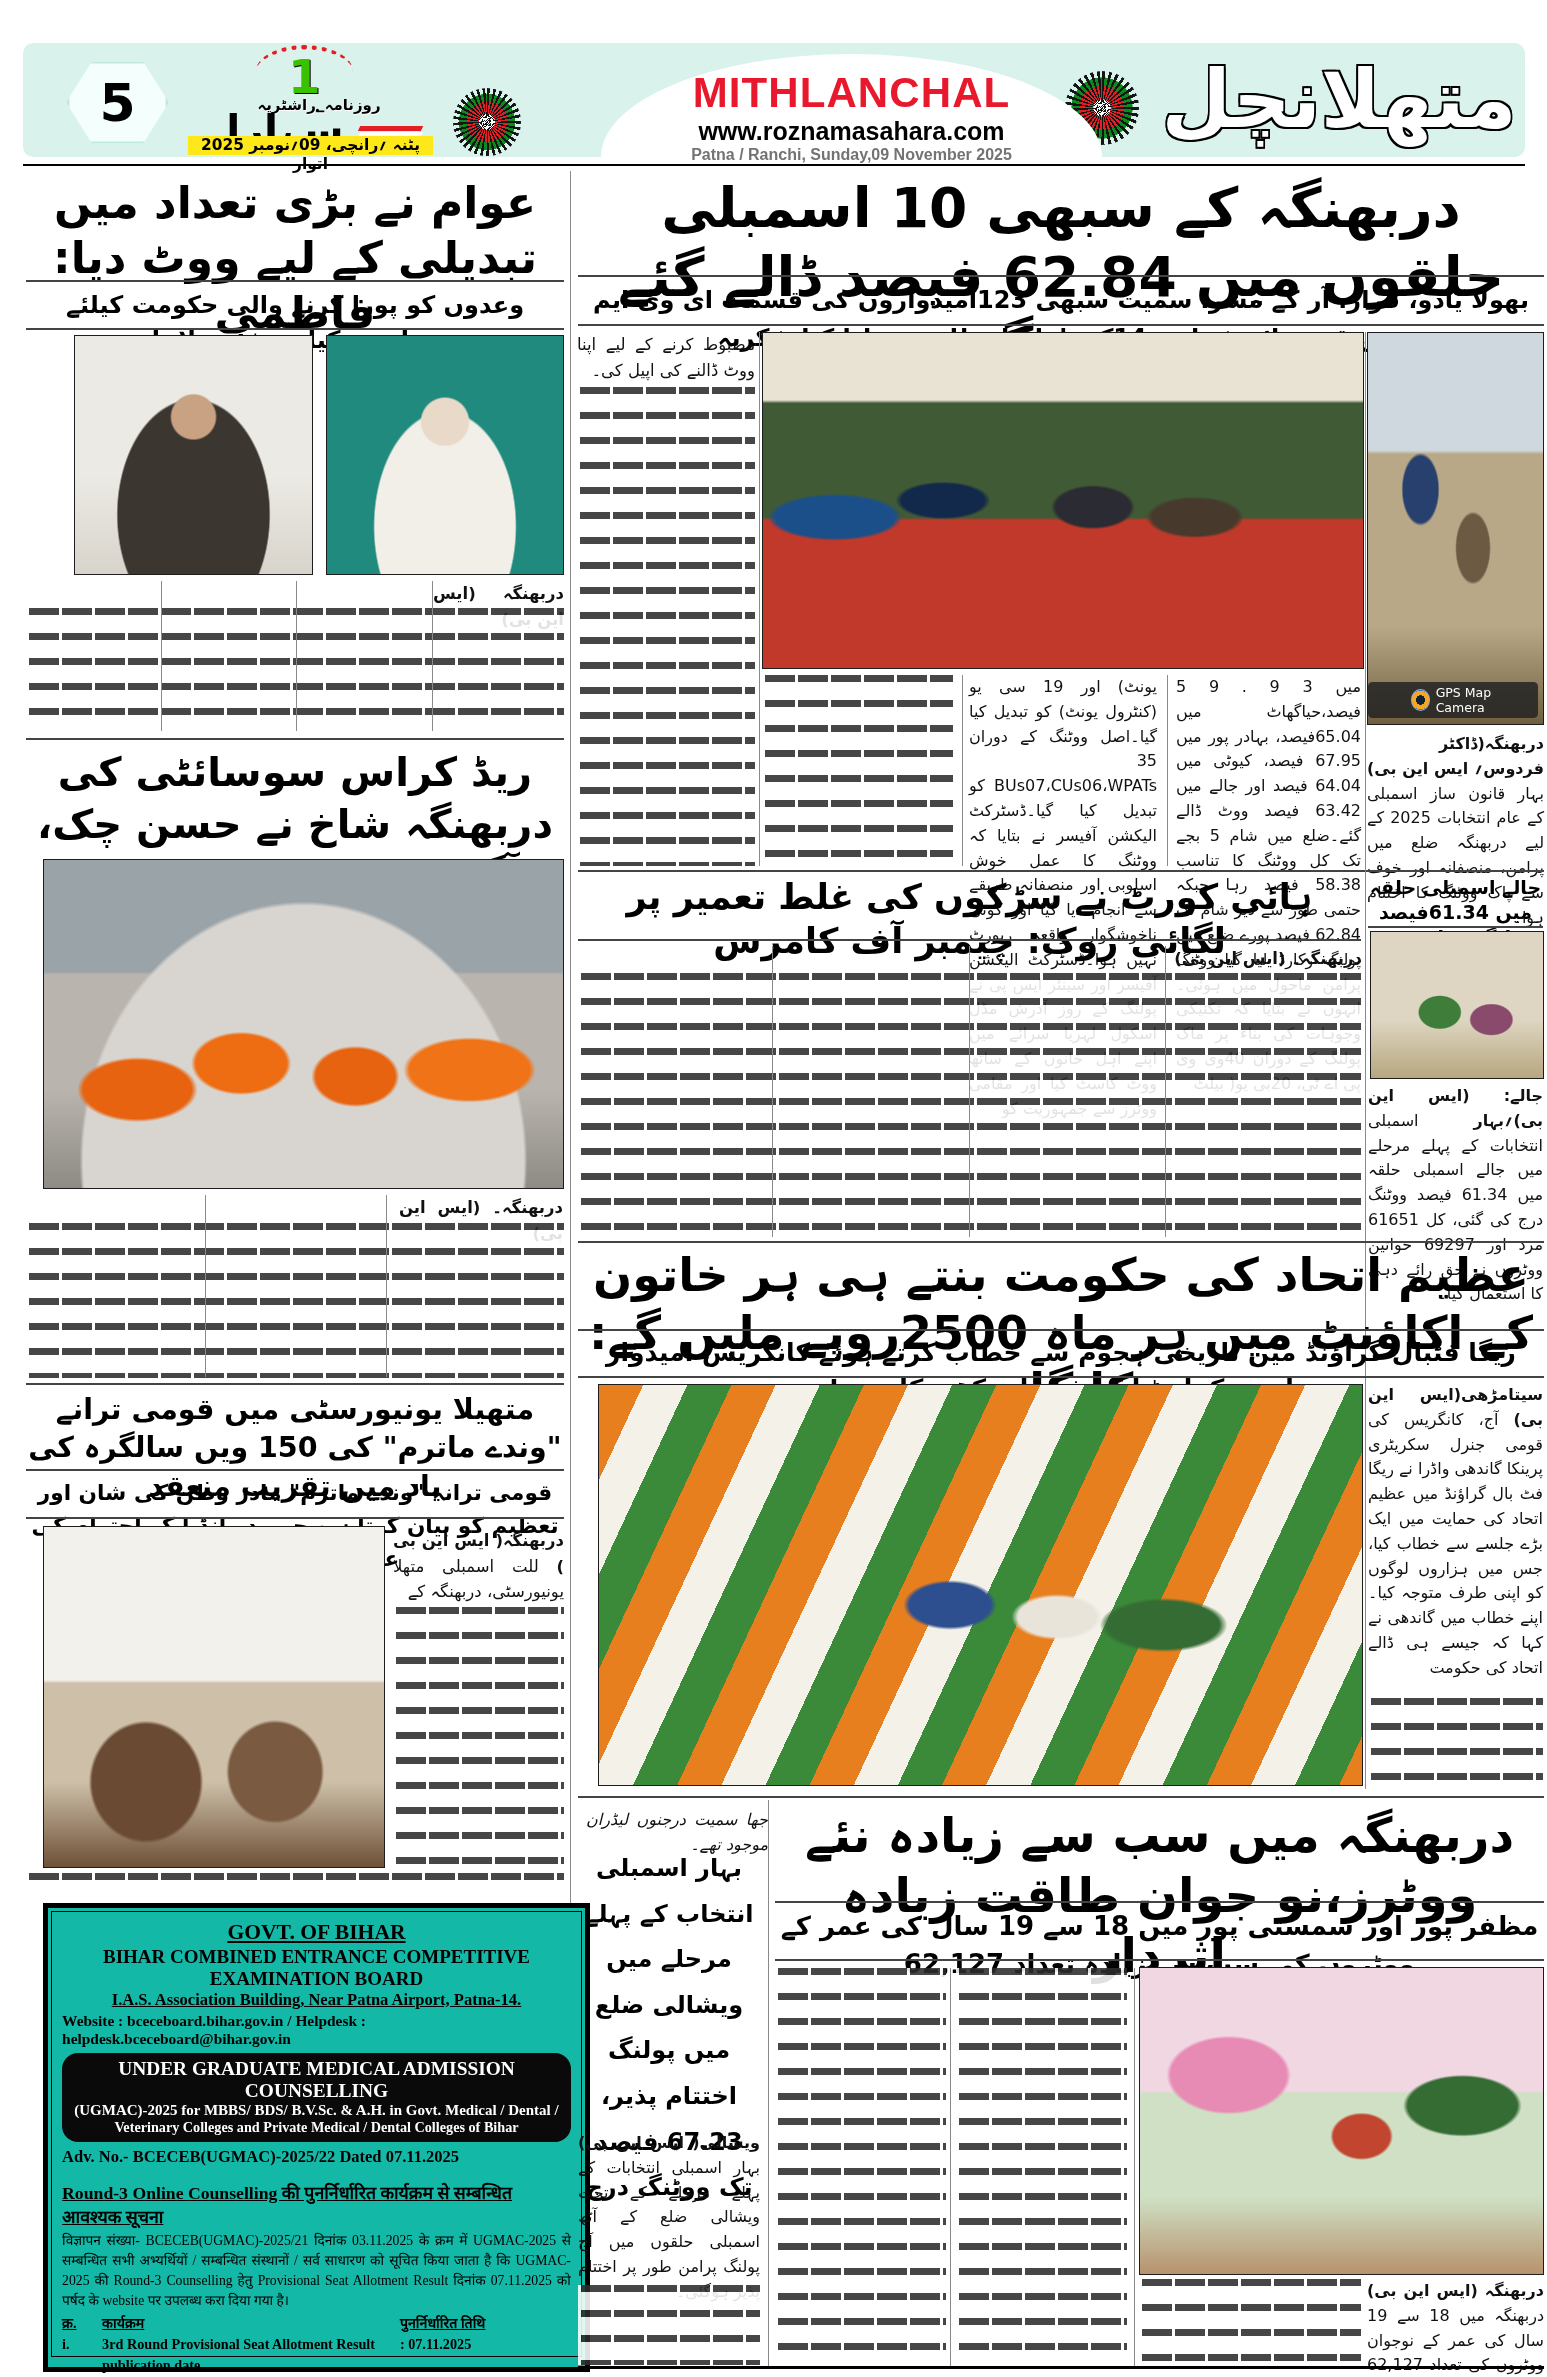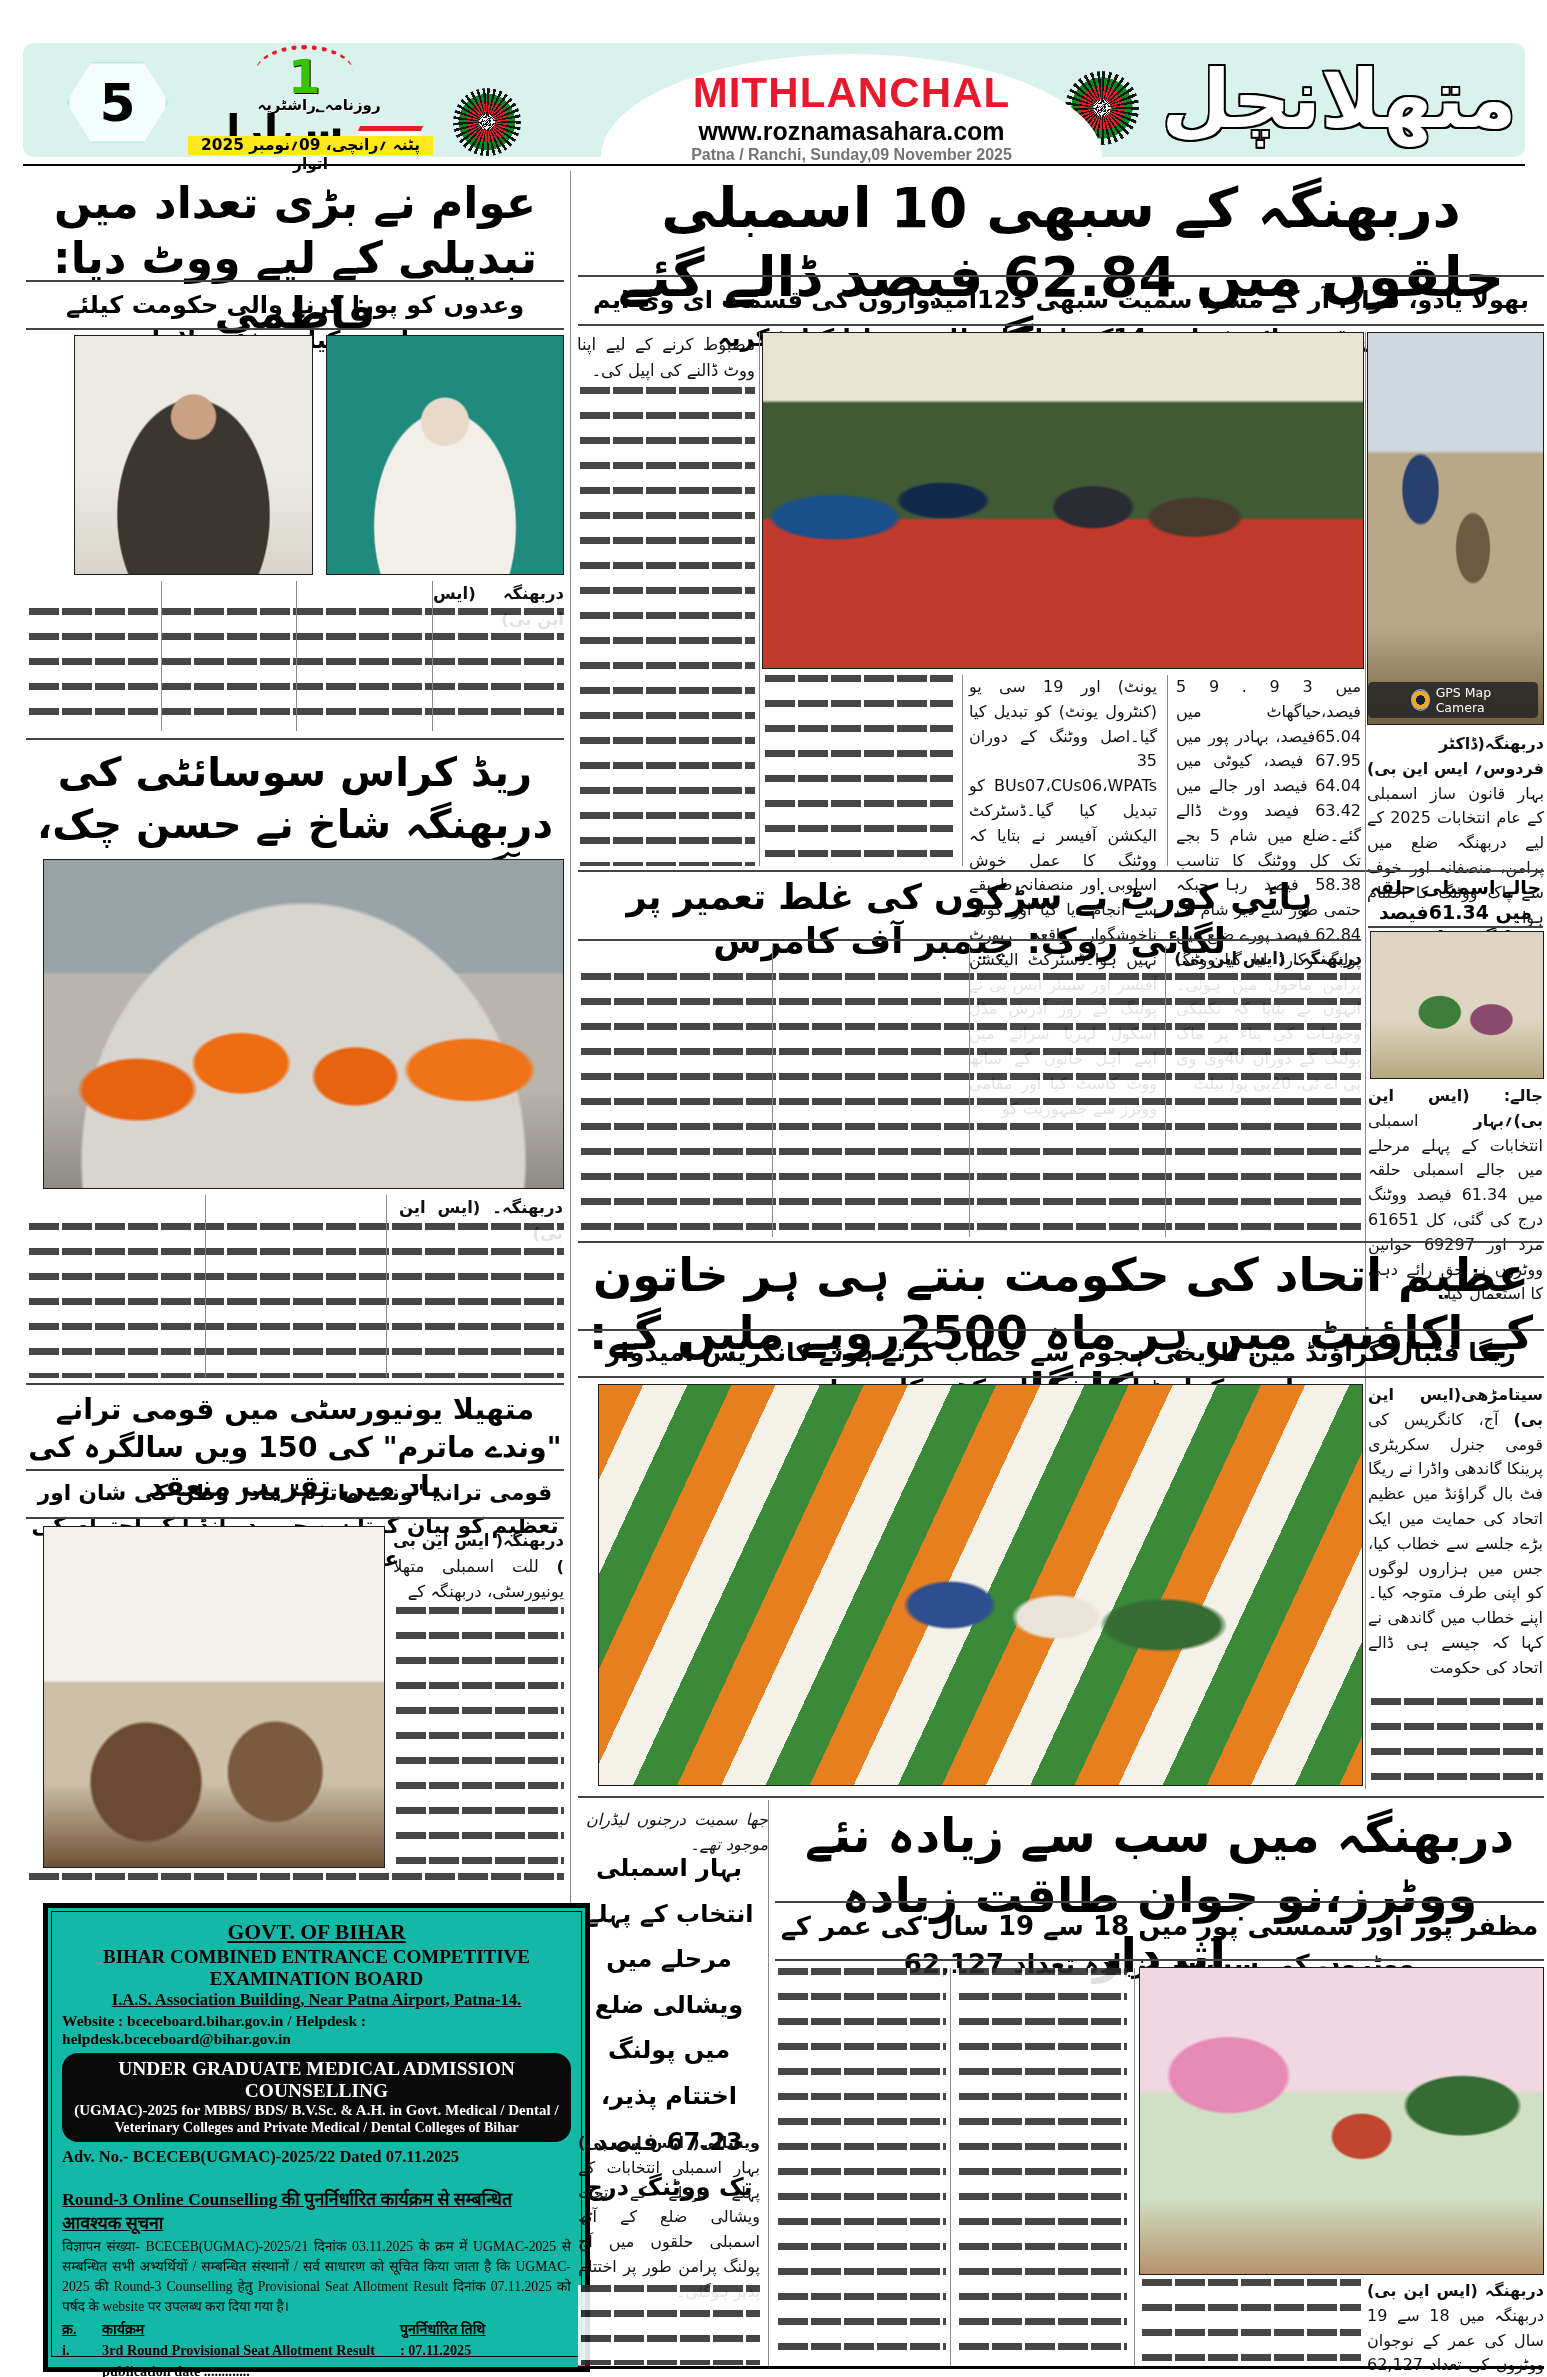--- a/index.html
+++ b/index.html
@@ -136,21 +136,21 @@
     <div class="gtitle" style="font-size:21.6px;">GOVT. OF BIHAR</div>
     <div class="center" style="font-size:19px;font-weight:bold;margin-top:1.1px;">BIHAR COMBINED ENTRANCE COMPETITIVE EXAMINATION BOARD</div>
     <div class="center" style="font-size:16.5px;font-weight:bold;text-decoration:underline;">I.A.S. Association Building, Near Patna Airport, Patna-14.</div>
     <div style="font-size:15.4px;font-weight:bold;margin-top:2.3px;">Website :  bceceboard.bihar.gov.in / Helpdesk : helpdesk.bceceboard@bihar.gov.in</div>
     <div class="gbanner" style="margin-top:4.6px;">
       <div style="font-size:19.4px;font-weight:bold;">UNDER GRADUATE MEDICAL ADMISSION COUNSELLING</div>
       <div style="font-size:15px;font-weight:bold;">(UGMAC)-2025 for MBBS/ BDS/ B.V.Sc. &amp; A.H.  in Govt. Medical / Dental /</div>
       <div style="font-size:14.2px;font-weight:bold;">Veterinary Colleges and Private Medical / Dental Colleges of Bihar</div>
     </div>
     <div style="font-size:16.5px;font-weight:bold;margin-top:4.6px;">Adv. No.- BCECEB(UGMAC)-2025/22 Dated 07.11.2025</div>
-    <div style="font-size:17.7px;font-weight:bold;text-decoration:underline;margin-top:19px;">Round-3 Online Counselling की पुनर्निर्धारित कार्यक्रम से सम्बन्धित आवश्यक सूचना</div>
+    <div style="font-size:17.7px;font-weight:bold;text-decoration:underline;margin-top:13px;">Round-3 Online Counselling की पुनर्निर्धारित कार्यक्रम से सम्बन्धित आवश्यक सूचना</div>
     <div style="font-size:13.7px;line-height:1.45;text-align:justify;margin-top:3.4px;">विज्ञापन संख्या- BCECEB(UGMAC)-2025/21 दिनांक 03.11.2025 के क्रम में UGMAC-2025 से सम्बन्धित सभी अभ्यर्थियों / सम्बन्धित संस्थानों / सर्व साधारण को सूचित किया जाता है कि UGMAC-2025 की Round-3 Counselling हेतु Provisional Seat Allotment Result दिनांक 07.11.2025 को पर्षद के website पर उपलब्ध करा दिया गया है।</div>
     <div class="sched" style="text-decoration:underline;margin-top:2.3px;">
       <span style="width:40px;">क्र.</span>
       <span style="flex:1;">कार्यक्रम</span>
       <span style="width:171px;">पुनर्निर्धारित तिथि</span>
     </div>
     <div class="sched">
       <span style="width:40px;">i.</span>
       <span style="flex:1;">3rd Round Provisional Seat Allotment Result publication date .............</span>
       <span style="width:171px;">: 07.11.2025</span>

